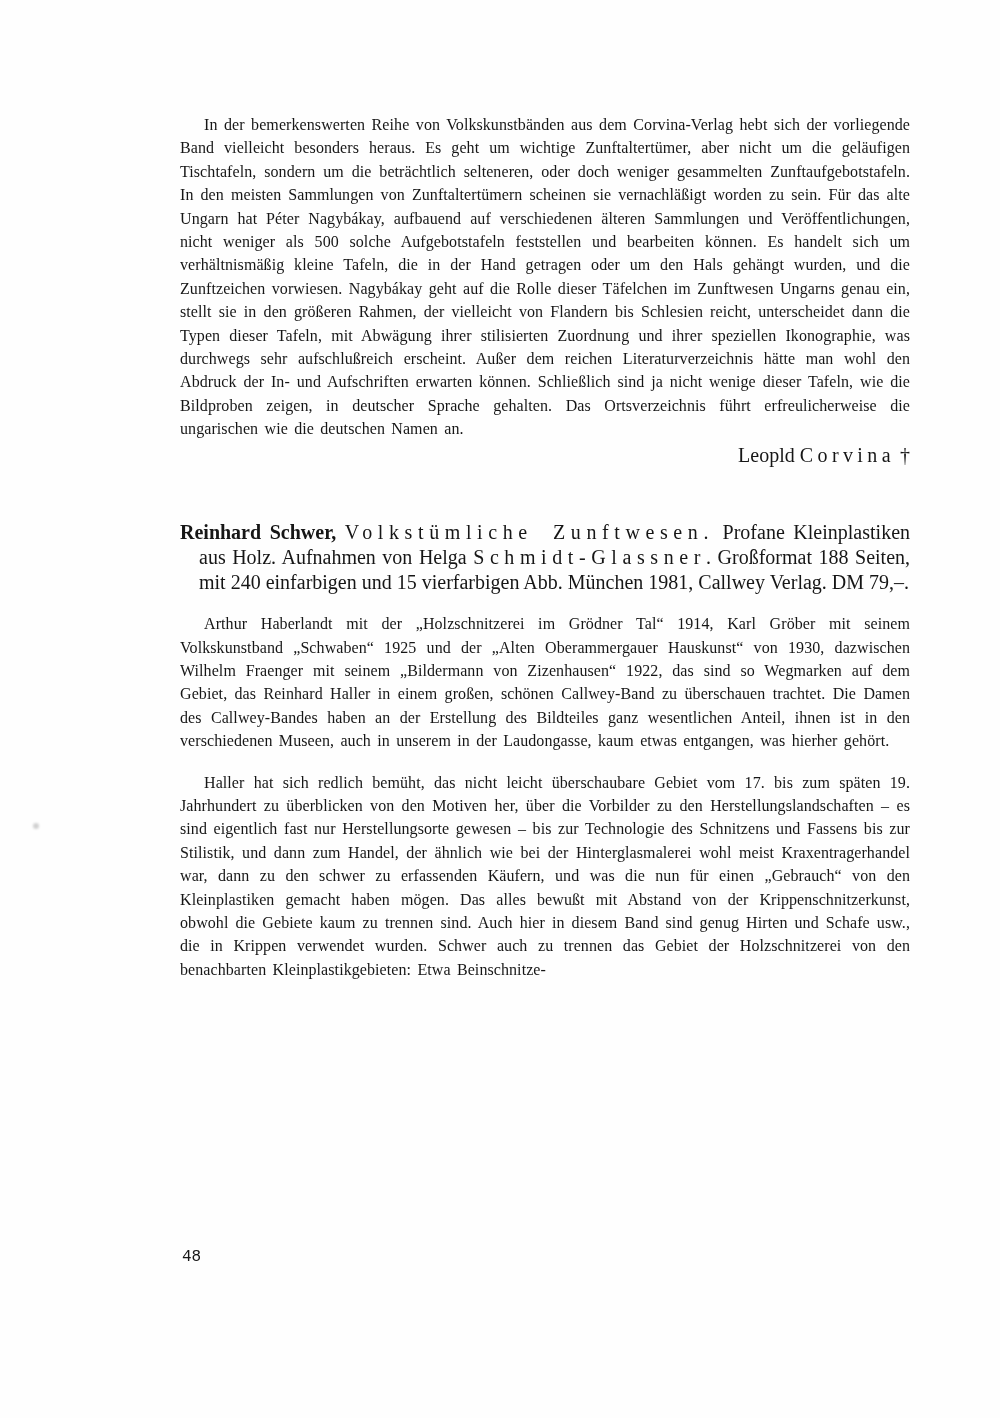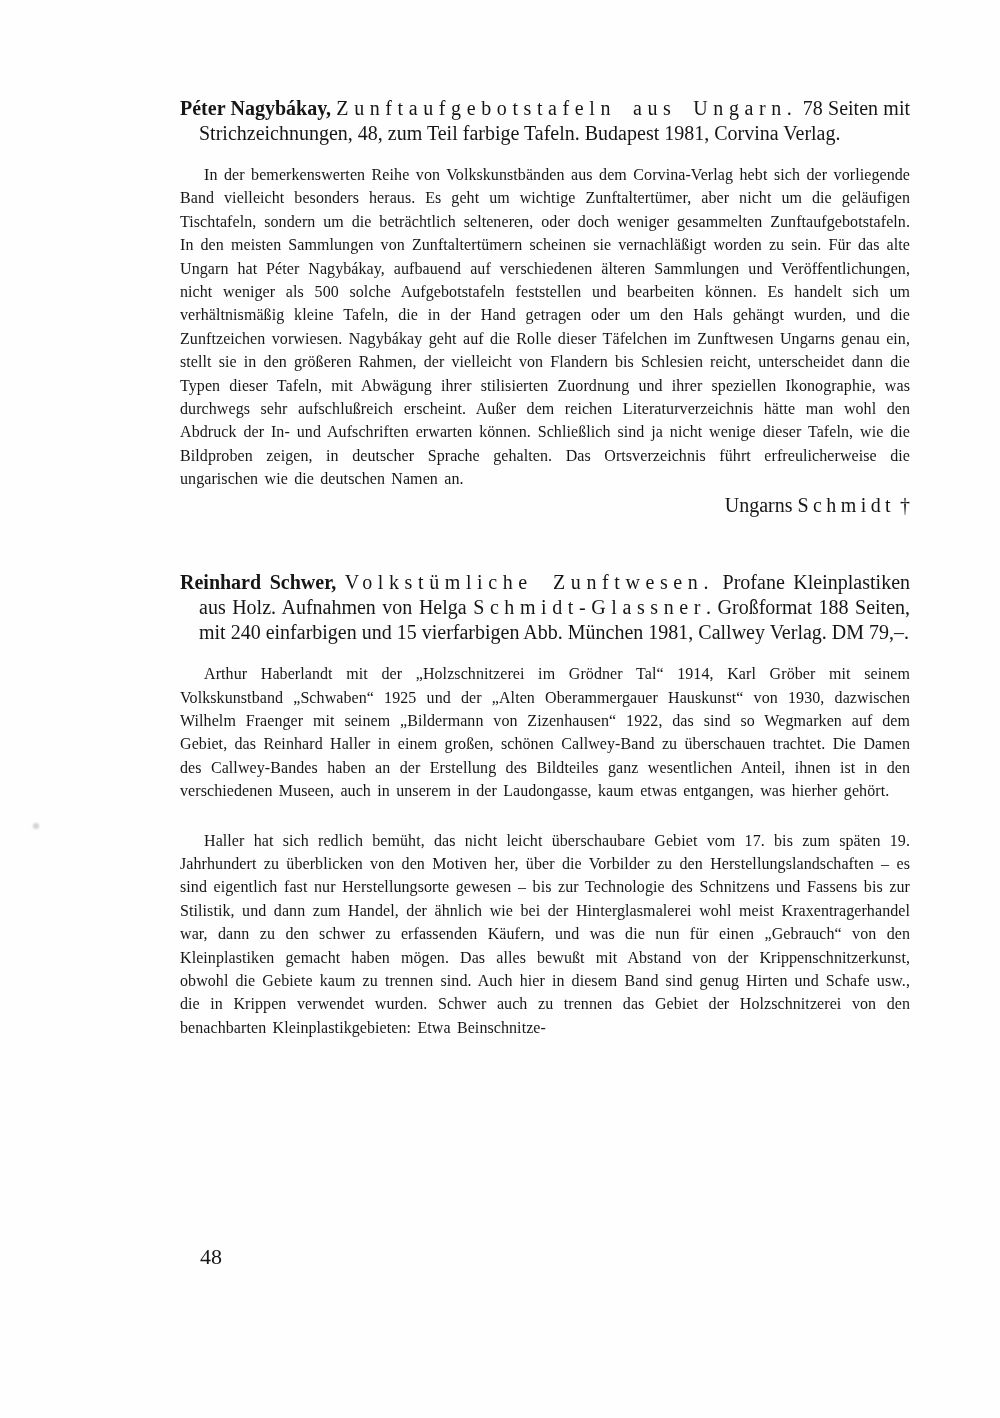--- a/index.html
+++ b/index.html
@@ -33,60 +33,60 @@
     text-indent: 24px;
     text-align: justify;
     font-size: 16px;
     line-height: 23.4px;
     word-spacing: 0.14em;
     letter-spacing: 0.005em;
     hyphens: auto;
     -webkit-hyphens: auto;
   }
   .review-2 .body-par:first-of-type { margin-top: 6px; }
-  .review-2 .body-par + .body-par { margin-top: 26px; }
+  .review-2 .body-par + .body-par { margin-top: 18px; }
   .signature {
     margin: 3px 0 0 0;
     text-align: right;
     font-size: 20px;
     line-height: 23.4px;
   }
   .spaced-sig { letter-spacing: 0.22em; }
   .review-2 { display: block; margin-top: 53px; }
   .pageno {
     position: absolute;
-    left: 200px;
+    left: 182px;
     top: 1244px;
-    font-size: 22px;
+    font-size: 16px;
     line-height: 26px;
+    font-family: Liberation Mono, monospace;
   }
   .speck {
     position: absolute;
     left: 33px;
     top: 823px;
     width: 6px;
     height: 6px;
     border-radius: 50%;
     background: #9a9a9a;
     opacity: 0.45;
     filter: blur(1px);
   }
 </style>
 </head>
 <body>
 
 <div class="scan" lang="de">
   <div class="content">
 
     <section class="review">
-      <p class="heading"><b class="author">Péter Nagybákay,</b> <span class="spaced">Zunftaufgebotstafeln aus Ungarn.</span> <span>78 Seiten mit Strichzeichnungen, 48, zum Teil farbige Tafeln. Budapest 1981, Corvina Verlag.</span></p>
 
       <p class="body-par">In der bemerkenswerten Reihe von Volkskunstbänden aus dem Corvina-Verlag hebt sich der vorliegende Band vielleicht besonders heraus. Es geht um wichtige Zunftaltertümer, aber nicht um die geläufigen Tischtafeln, sondern um die beträchtlich selteneren, oder doch weniger gesammelten Zunftaufgebotstafeln. In den meisten Sammlungen von Zunftaltertümern scheinen sie vernachläßigt worden zu sein. Für das alte Ungarn hat Péter Nagybákay, aufbauend auf verschiedenen älteren Sammlungen und Veröffentlichungen, nicht weniger als 500 solche Aufgebotstafeln feststellen und bearbeiten können. Es handelt sich um verhältnismäßig kleine Tafeln, die in der Hand getragen oder um den Hals gehängt wurden, und die Zunftzeichen vorwiesen. Nagybákay geht auf die Rolle dieser Täfelchen im Zunftwesen Ungarns genau ein, stellt sie in den größeren Rahmen, der vielleicht von Flandern bis Schlesien reicht, unterscheidet dann die Typen dieser Tafeln, mit Abwägung ihrer stilisierten Zuordnung und ihrer speziellen Ikonographie, was durchwegs sehr aufschlußreich erscheint. Außer dem reichen Literaturverzeichnis hätte man wohl den Abdruck der In- und Aufschriften erwarten können. Schließlich sind ja nicht wenige dieser Tafeln, wie die Bildproben zeigen, in deutscher Sprache gehalten. Das Ortsverzeichnis führt erfreulicherweise die ungarischen wie die deutschen Namen an.</p>
 
-      <p class="signature"><span>Ungarns</span> <span class="spaced-sig">Schmidt</span> <span>†</span></p>
+      <p class="signature"><span>Leopld</span> <span class="spaced-sig">Corvina</span> <span>†</span></p>
     </section>
 
     <section class="review review-2">
       <p class="heading"><b class="author">Reinhard Schwer,</b> <span class="spaced">Volkstümliche Zunftwesen.</span> <span>Profane Kleinplastiken aus Holz. Aufnahmen von Helga</span> <span class="spaced">Schmidt-Glassner</span><span>. Großformat 188 Seiten, mit 240 einfarbigen und 15 vierfarbigen Abb. München 1981, Callwey Verlag. DM 79,–.</span></p>
 
       <p class="body-par">Arthur Haberlandt mit der „Holzschnitzerei im Grödner Tal“ 1914, Karl Gröber mit seinem Volkskunstband „Schwaben“ 1925 und der „Alten Oberammergauer Hauskunst“ von 1930, dazwischen Wilhelm Fraenger mit seinem „Bildermann von Zizenhausen“ 1922, das sind so Wegmarken auf dem Gebiet, das Reinhard Haller in einem großen, schönen Callwey-Band zu überschauen trachtet. Die Damen des Callwey-Bandes haben an der Erstellung des Bildteiles ganz wesentlichen Anteil, ihnen ist in den verschiedenen Museen, auch in unserem in der Laudongasse, kaum etwas entgangen, was hierher gehört.</p>
 
       <p class="body-par">Haller hat sich redlich bemüht, das nicht leicht überschaubare Gebiet vom 17. bis zum späten 19. Jahrhundert zu überblicken von den Motiven her, über die Vorbilder zu den Herstellungslandschaften – es sind eigentlich fast nur Herstellungsorte gewesen – bis zur Technologie des Schnitzens und Fassens bis zur Stilistik, und dann zum Handel, der ähnlich wie bei der Hinterglasmalerei wohl meist Kraxentragerhandel war, dann zu den schwer zu erfassenden Käufern, und was die nun für einen „Gebrauch“ von den Kleinplastiken gemacht haben mögen. Das alles bewußt mit Abstand von der Krippenschnitzerkunst, obwohl die Gebiete kaum zu trennen sind. Auch hier in diesem Band sind genug Hirten und Schafe usw., die in Krippen verwendet wurden. Schwer auch zu trennen das Gebiet der Holzschnitzerei von den benachbarten Kleinplastikgebieten: Etwa Beinschnitze-</p>
     </section>
 

